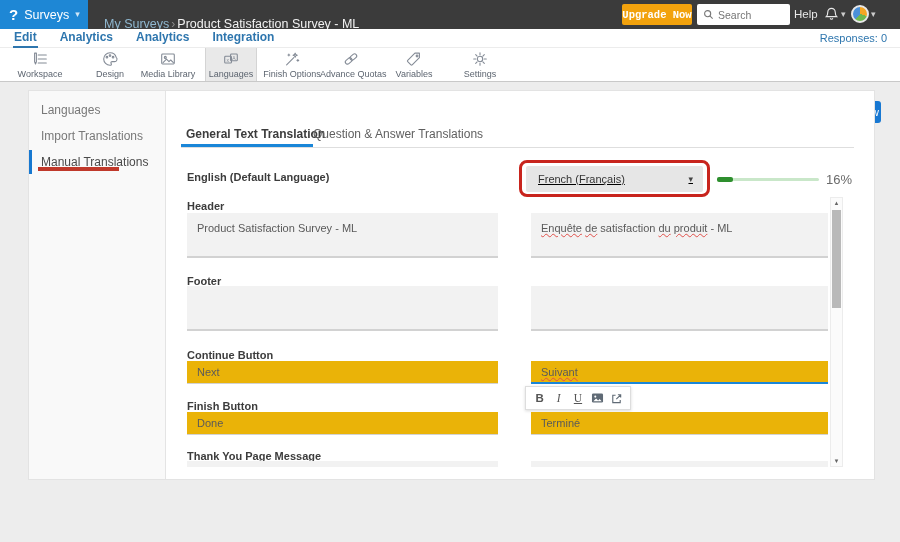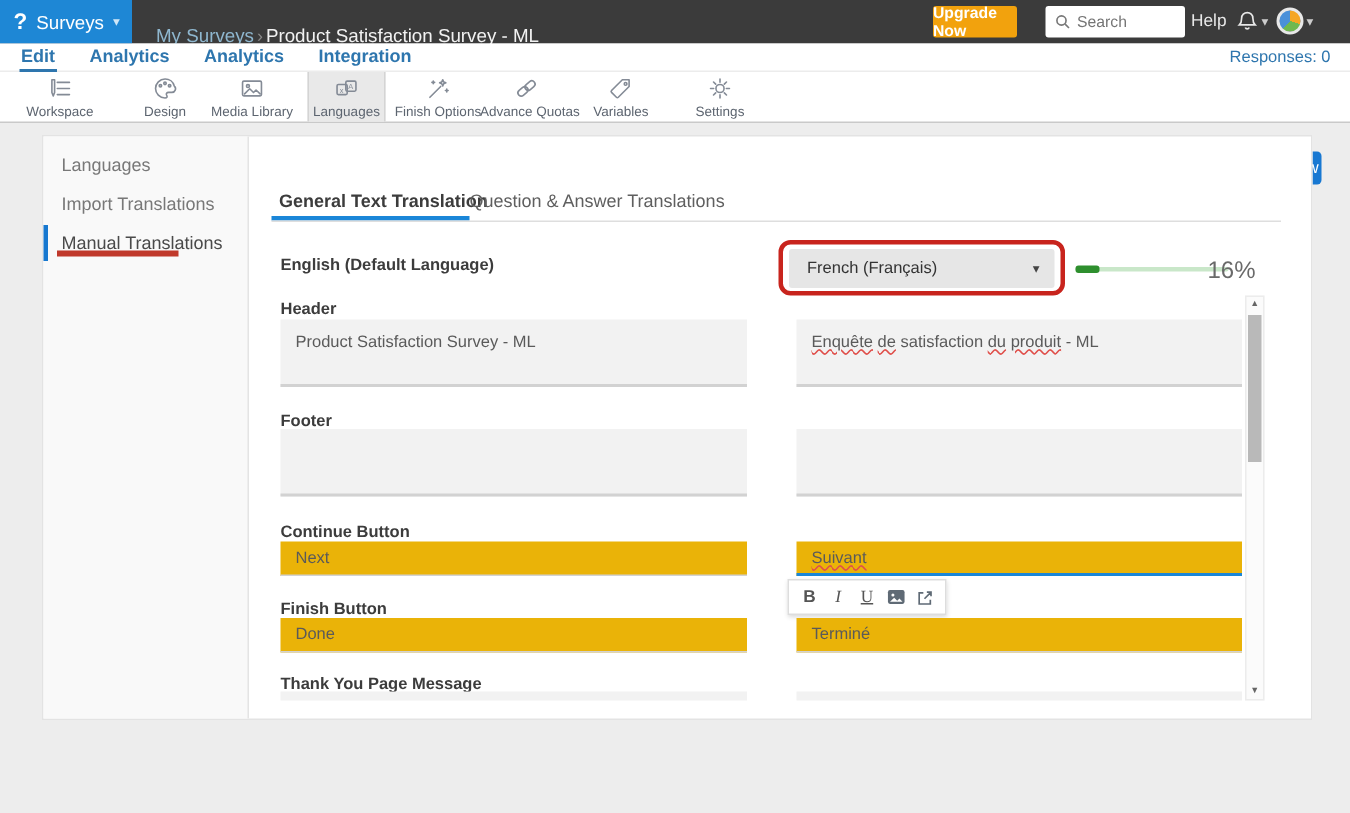--- a/index.html
+++ b/index.html
@@ -11,21 +11,21 @@
   .top-header { position:absolute; left:0; top:0; width:900px; height:29px; background:#3b3b3b; }
   .logo-block { position:absolute; left:0; top:0; width:88px; height:29px; background:#1e87d5; display:flex; align-items:center; padding-left:9px; gap:6px; cursor:pointer; }
   .logo-glyph { color:#fff; font-weight:800; font-size:15px; line-height:1; }
   .app-name { color:#fff; font-size:12.5px; }
   .caret { font-size:9px; line-height:1; }
   .logo-block .caret { color:#cfe6f7; }
   .breadcrumb { position:absolute; left:104px; top:0; height:47px; display:flex; align-items:center; gap:2px; }
   .bc-parent { color:#8fb7cf; font-size:12.5px; cursor:pointer; }
   .bc-sep { color:#8a8a8a; font-size:12px; }
   .bc-current { color:#f2f2f2; font-size:12.5px; }
-  .upgrade-btn { position:absolute; left:622px; top:4px; width:56px; height:21px; background:#f2a20d; border-radius:2px; color:#fff; font-size:10.5px; font-weight:700; display:flex; align-items:center; justify-content:center; cursor:pointer; }
+  .upgrade-btn { position:absolute; left:622px; top:4px; width:70px; height:21px; background:#f2a20d; border-radius:2px; color:#fff; font-size:10.5px; font-weight:700; display:flex; align-items:center; justify-content:center; cursor:pointer;font-family:Liberation Mono, monospace; }
   .search-box { position:absolute; left:697px; top:4px; width:93px; height:21px; background:#fff; border-radius:2px; display:flex; align-items:center; padding:0 6px; gap:4px; }
   .search-box input { border:0; outline:0; width:64px; font-size:10.5px; color:#444; font-family:inherit; background:transparent; }
   .help-label { position:absolute; left:794px; top:8px; color:#e8e8e8; font-size:11.5px; cursor:pointer; }
   .bell-wrap { position:absolute; left:824px; top:6px; display:flex; align-items:center; gap:2px; cursor:pointer; }
   .bell-wrap .caret { color:#ccc; }
   .avatar-wrap { position:absolute; left:851px; top:5px; display:flex; align-items:center; gap:2px; cursor:pointer; }
   .avatar { width:18px; height:18px; border-radius:50%; border:2px solid #e8e8e8; background:conic-gradient(#f5a623 0 30%, #6fb84f 30% 62%, #4a90d9 62% 100%); }
   .avatar-wrap .caret { color:#ccc; }
 
   
@@ -59,26 +59,26 @@
   
   .tab { position:absolute; top:36px; font-size:12px; cursor:pointer; }
   .tab-1 { left:157px; color:#3c3c3c; font-weight:700; }
   .tab-2 { left:284px; color:#5f5f5f; }
   .tab-underline { position:absolute; left:152px; top:53px; width:132px; height:3px; background:#1a86d8; }
   .tab-line { position:absolute; left:152px; top:56px; width:673px; height:1px; background:#dedede; }
 
   
   .src-lang-label { position:absolute; left:158px; top:80px; font-size:11px; font-weight:700; color:#3c3c3c; }
   .red-box { position:absolute; left:490px; top:69px; width:191px; height:37px; border:3px solid #c8241d; border-radius:8px; }
-  .lang-select { position:absolute; left:497px; top:75px; width:177px; height:26px; background:#e6e6e6; border-radius:2px; display:flex; align-items:center; padding:0 10px 0 12px; cursor:pointer; }
+  .lang-select { position:absolute; left:497px; top:75px; width:177px; height:26px; background:#e6e6e6; border-radius:2px; display:flex; align-items:center; padding:0 10px 0 12px; cursor:pointer;text-decoration:underline; }
   .lang-select .val { flex:1; font-size:11px; color:#333; }
   .lang-select .caret { color:#444; }
   .progress-track { position:absolute; left:688px; top:87px; width:102px; height:3px; background:#c9e7c9; border-radius:2px; }
   .progress-fill { position:absolute; left:0; top:-1px; height:5px; background:#2e8f2e; border-radius:2px; }
-  .progress-label { position:absolute; left:776px; top:81px; font-size:16px; color:#6a6a6a; }
+  .progress-label { position:absolute; left:797px; top:81px; font-size:13px; color:#6a6a6a; }
 
   
   .f-label { position:absolute; font-size:11px; font-weight:700; color:#3c3c3c; }
   .t-box { position:absolute; background:#f2f2f2; border-bottom:2px solid #d2d2d2; font-size:11px; color:#5a5a5a; padding:8px 10px; line-height:1.3; overflow:hidden; cursor:text; }
   .t-input { position:absolute; background:#eab308; border-bottom:1px solid #d2d2d2; font-size:11px; color:#5a5a5a; padding:0 10px; line-height:22px; height:23px; white-space:nowrap; overflow:hidden; cursor:text; }
   .t-input.focused { border-bottom:2px solid #1a86d8; }
   .col-l { left:158px; width:311px; }
   .col-r { left:502px; width:297px; }
   .sp { text-decoration:underline; text-decoration-style:wavy; text-decoration-color:#e04f4a; text-decoration-thickness:1px; }
 

